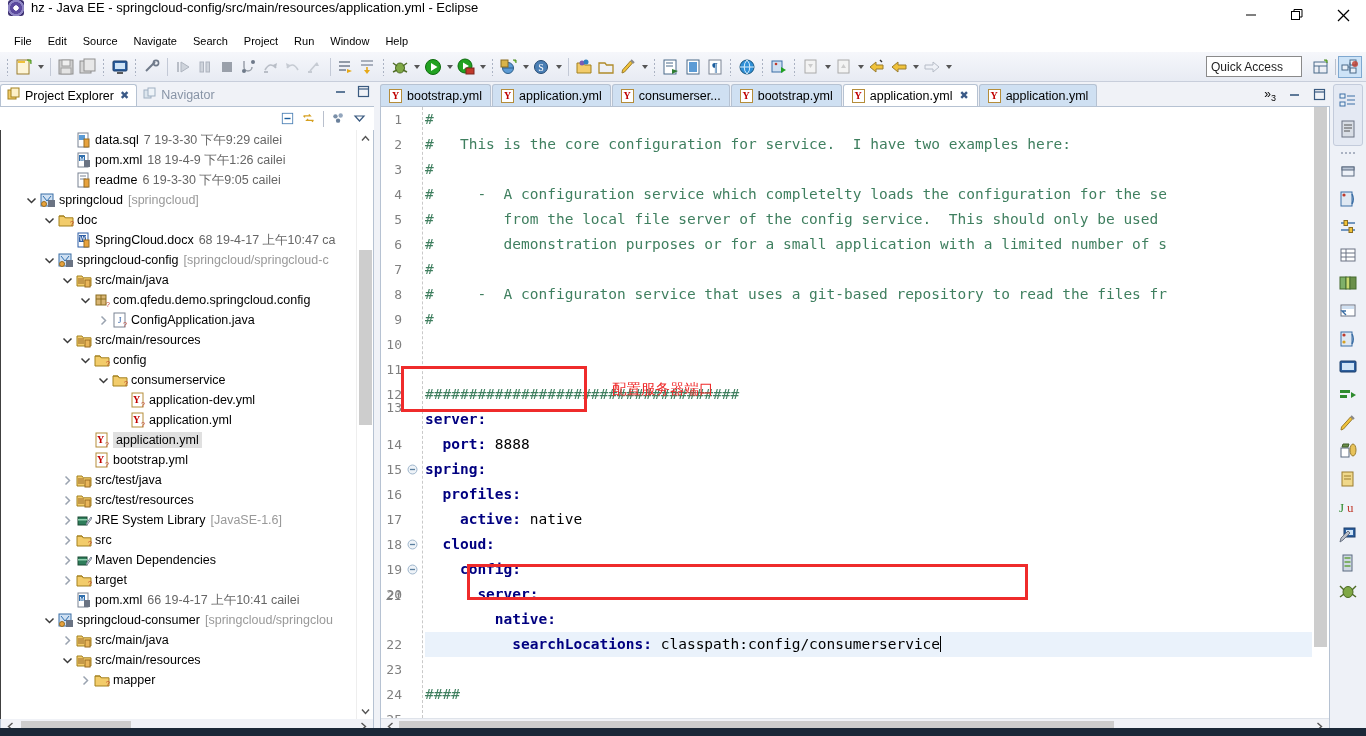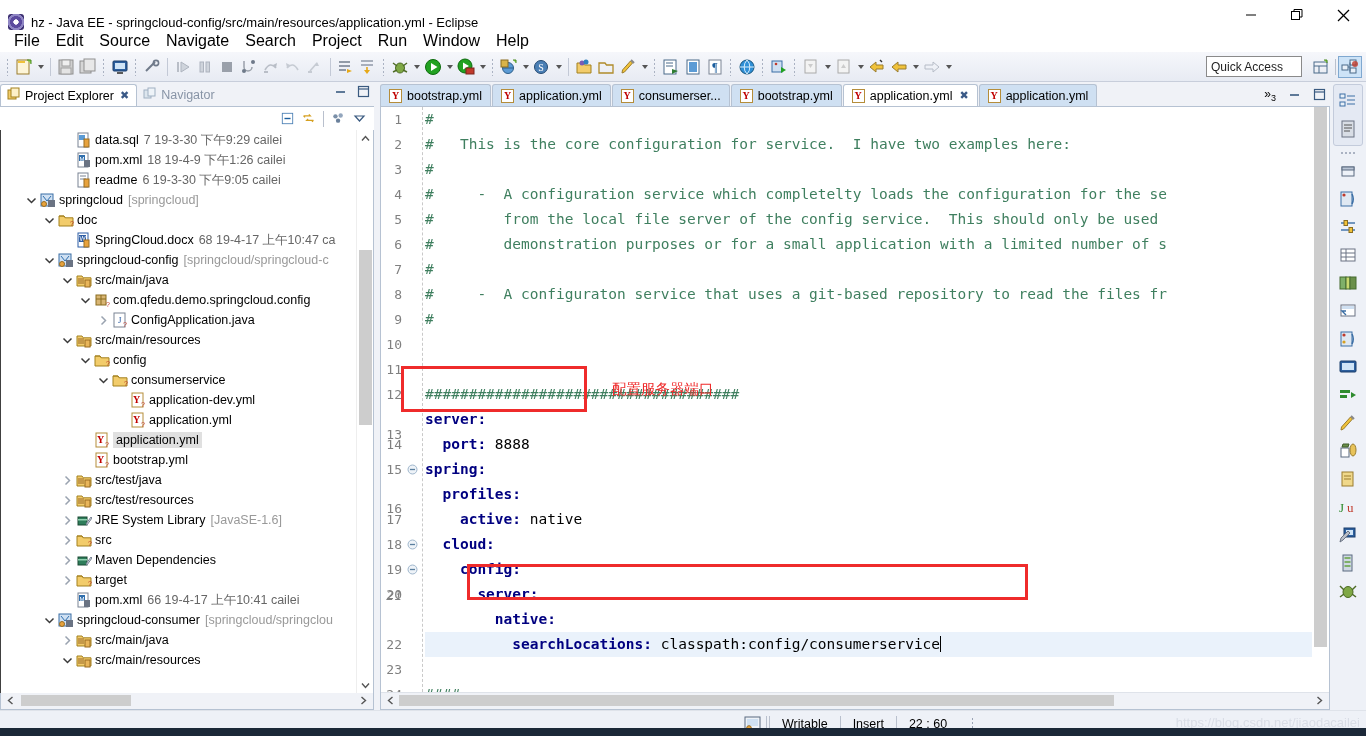--- a/index.html
+++ b/index.html
@@ -14,21 +14,21 @@
     width: 1366px; height: 736px;
     position: relative;
     background: #f0f0f0;
     display: flex; flex-direction: column;
   }
 
   
   .titlebar {
     height: 30px; flex: 0 0 30px;
     background: #ffffff;
-    display: flex; align-items: flex-end;
+    display: flex; align-items: flex-start;
     position: relative;
   }
   .title-icon {
     width: 16px; height: 16px; margin-left: 8px; margin-right: 7px;
     border-radius: 3px;
     background: radial-gradient(circle at 50% 50%, #ffffff 0 22%, #5b4a9e 24% 52%, #8f86c4 54% 72%, #3b2f70 74% 100%);
     flex: 0 0 16px;
   }
   .title-text {
     font-size: 13px; color: #000; white-space: nowrap;
@@ -45,21 +45,21 @@
   .win-btn svg { display:block; }
 
   
   .menubar {
     height: 22px; flex: 0 0 22px;
     background: #ffffff;
     display: flex; align-items: center;
     padding-left: 6px;
   }
   .menu-item {
-    font-size: 16px; color: #000;
+    font-size: 11px; color: #000;
     padding: 2px 8px; white-space: nowrap;
   }
 
   
   .toolbar {
     height: 30px; flex: 0 0 30px;
     background: linear-gradient(#f6f7fb, #e7ebf3);
     border-bottom: 1px solid #c8cedb;
     display: flex; align-items: center;
     padding: 0 3px; position: relative;
@@ -1138,20 +1138,36 @@
               </span>
               <span class="ticon">
                 <svg width="16" height="16" viewBox="0 0 16 16">
                   <path d="M1 4 h5 l1.3 1.8 h7.7 v8.2 h-14 z" fill="#f2cc6b" stroke="#a3811f"></path>
                   <rect x="2" y="6" width="6" height="6" fill="#a06f2e" opacity="0.55"></rect>
                   <rect x="9" y="8" width="5" height="7" fill="#e8b55a" stroke="#9a6d20"></rect>
                 </svg>
               </span>
               <span class="tlabel-wrap"><span class="tlabel">src/main/resources</span></span>
             </div>
+            <div class="tree-row">
+              <span style="display:inline-block;width:72px;flex:0 0 72px;"></span>
+              <span class="tw">
+                <svg width="11" height="11" viewBox="0 0 11 11">
+                  <polyline points="3.5,1.5 7.5,5.5 3.5,9.5" fill="none" stroke="#9aa3b0" stroke-width="1.5"></polyline>
+                </svg>
+              </span>
+              <span class="ticon">
+                <svg width="16" height="16" viewBox="0 0 16 16">
+                  <path d="M1 4 h5 l1.3 1.8 h7.7 v8.2 h-14 z" fill="#f2cc6b" stroke="#a3811f"></path>
+                  <path d="M1 4 h5 l1.3 1.8" fill="none" stroke="#a3811f"></path>
+                  <text x="12" y="14" font-size="7" fill="#c0392b" font-family="Liberation Sans, sans-serif">?</text>
+                </svg>
+              </span>
+              <span class="tlabel-wrap"><span class="tlabel">mapper</span></span>
+            </div>
           </div>
         <div class="vscroll">
           <div class="arrow-up">
             <svg width="9" height="7" viewBox="0 0 9 7">
                 <polyline points="1,5.5 4.5,1.5 8,5.5" fill="none" stroke="#555" stroke-width="1.4"></polyline>
               </svg>
           </div>
           <div class="thumb" style="top:120px;height:175px;"></div>
           <div class="arrow-dn">
             <svg width="9" height="7" viewBox="0 0 9 7">
@@ -1228,30 +1244,30 @@
             <div class="gnum" style="top: 50px;">3</div>
             <div class="gnum" style="top: 75px;">4</div>
             <div class="gnum" style="top: 100px;">5</div>
             <div class="gnum" style="top: 125px;">6</div>
             <div class="gnum" style="top: 150px;">7</div>
             <div class="gnum" style="top: 175px;">8</div>
             <div class="gnum" style="top: 200px;">9</div>
             <div class="gnum" style="top: 225px;">10</div>
             <div class="gnum" style="top: 250px;">11</div>
             <div class="gnum" style="top: 275px;">12</div>
-            <div class="gnum" style="top: 315px;">13</div>
+            <div class="gnum" style="top: 288px;">13</div>
             <div class="gnum" style="top: 325px;">14</div>
             <div class="gnum" style="top: 350px;">15</div>
             <div class="gfold" style="top: 350px;">
               <svg width="11" height="11" viewBox="0 0 11 11">
                 <circle cx="5.5" cy="5.5" r="4.5" fill="#eef3f8" stroke="#9fb6cc"></circle>
                 <line x1="3" y1="5.5" x2="8" y2="5.5" stroke="#5a7f9e" stroke-width="1.3"></line>
               </svg>
             </div>
-            <div class="gnum" style="top: 389px;">16</div>
+            <div class="gnum" style="top: 375px;">16</div>
             <div class="gnum" style="top: 400px;">17</div>
             <div class="gnum" style="top: 425px;">18</div>
             <div class="gfold" style="top: 425px;">
               <svg width="11" height="11" viewBox="0 0 11 11">
                 <circle cx="5.5" cy="5.5" r="4.5" fill="#eef3f8" stroke="#9fb6cc"></circle>
                 <line x1="3" y1="5.5" x2="8" y2="5.5" stroke="#5a7f9e" stroke-width="1.3"></line>
               </svg>
             </div>
             <div class="gnum" style="top: 450px;">19</div>
             <div class="gfold" style="top: 450px;">
@@ -1449,34 +1465,15 @@
             <ellipse cx="10" cy="11" rx="5" ry="5.5" fill="#7fa845" stroke="#4d6b25"></ellipse>
             <line x1="2" y1="5" x2="6" y2="9" stroke="#4d6b25" stroke-width="1.5"></line>
             <line x1="18" y1="5" x2="14" y2="9" stroke="#4d6b25" stroke-width="1.5"></line>
             <line x1="2" y1="16" x2="6" y2="13" stroke="#4d6b25" stroke-width="1.5"></line>
             <line x1="18" y1="16" x2="14" y2="13" stroke="#4d6b25" stroke-width="1.5"></line>
           </svg>
       </div>
     </div>
   </div>
 
-  <div class="statusbar">
-    <div style="width:740px;flex:0 0 740px;"></div>
-    <div class="mini-btn" style="width:26px;height:20px;">
-      <svg width="20" height="18" viewBox="0 0 20 18">
-          <rect x="2" y="2" width="15" height="13" fill="#eef2f8" stroke="#5a6b80"></rect>
-          <rect x="4" y="4" width="11" height="7" fill="#cfe0f2"></rect>
-          <circle cx="6" cy="13" r="2.3" fill="#e8a33d" stroke="#9a6d20"></circle>
-        </svg>
-    </div>
-    <div class="st-sep"></div>
-    <div class="st-sep" style="margin-left:2px;"></div>
-    <div class="st-cell">Writable</div>
-    <div class="st-sep"></div>
-    <div class="st-cell">Insert</div>
-    <div class="st-sep"></div>
-    <div class="st-cell">22 : 60</div>
-    <div class="st-dots"></div>
-    <div class="watermark">https://blog.csdn.net/jiaodacailei</div>
-  </div>
 
   <div class="taskbar"></div>
 </div>
 
 </body></html>

